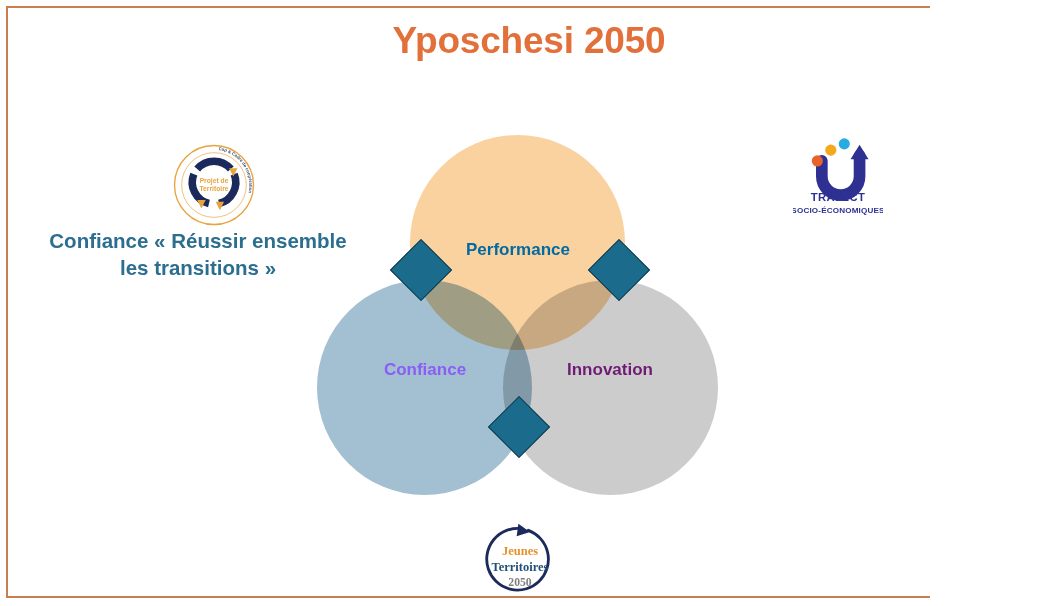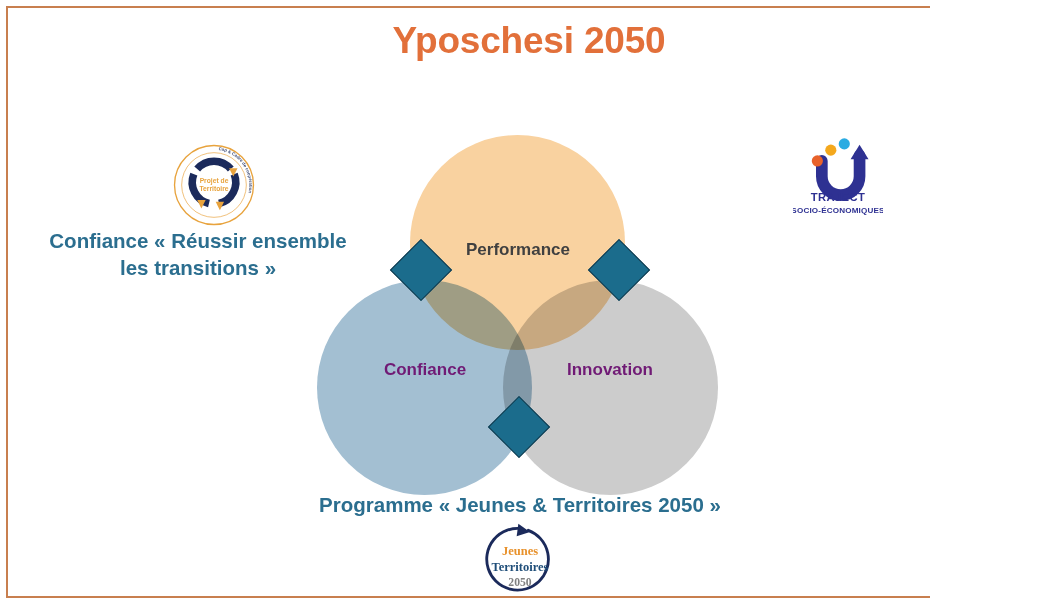--- a/index.html
+++ b/index.html
@@ -79,27 +79,27 @@
     font-size: 17px;
     font-weight: bold;
     white-space: nowrap;
     text-align: center;
     z-index: 6;
   }
   #label-performance {
     left: 113px;
     top: 105px;
     width: 200px;
-    color: #404040;
+    color: #0369a1;
   }
   #label-confiance {
     left: 20px;
     top: 225px;
     width: 200px;
-    color: #701a75;
+    color: #8b5cf6;
   }
   #label-innovation {
     left: 205px;
     top: 225px;
     width: 200px;
     color: #701a75;
   }
 
   
   .diamond {
@@ -191,23 +191,20 @@
     <div class="diamond" id="diamond-right"></div>
     <div class="diamond" id="diamond-bottom"></div>
   </div>
 
   <div class="programme-label" id="programme-left">
     <div>Confiance « Réussir ensemble</div>
     <div>les transitions »</div>
   </div>
 
 
-  <div class="programme-label" id="programme-bottom">
-    <div>Programme « Jeunes &amp; Territoires 2050 »</div>
-  </div>
 
   <div id="logo-reussir">
     <svg class="logo-svg" viewBox="0 0 100 100">
       <circle cx="50" cy="50" r="47" fill="#FFFFFF" stroke="#E8A33D" stroke-width="1.6"></circle>
       <circle cx="50" cy="50" r="38.5" fill="none" stroke="#E8A33D" stroke-width="0.8"></circle>
 
       <g fill="none" stroke="#1B2A5B" stroke-width="9" stroke-linecap="butt">
         <path d="M 30 31 A 26 26 0 0 1 70 31"></path>
         <path d="M 74 37 A 26 26 0 0 1 56 72"></path>
         <path d="M 44 72 A 26 26 0 0 1 26 37"></path>

